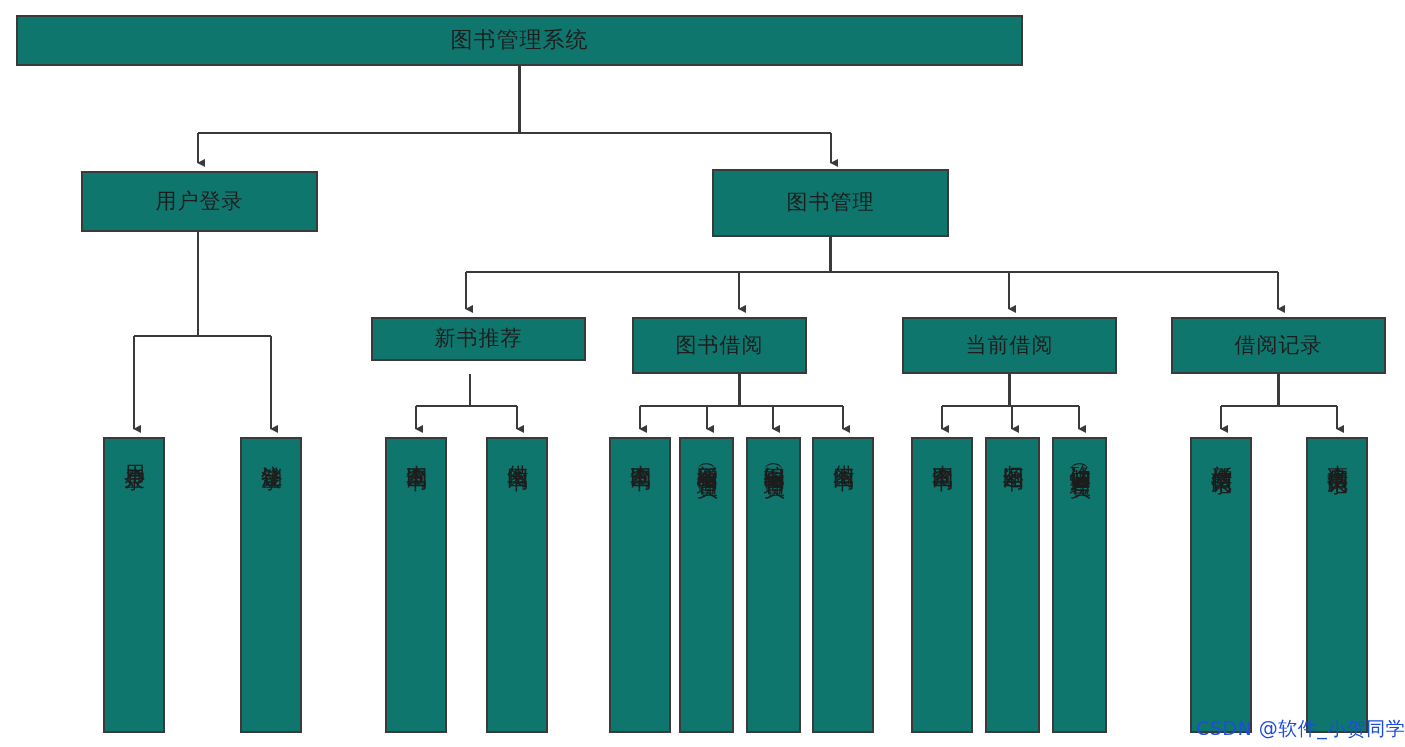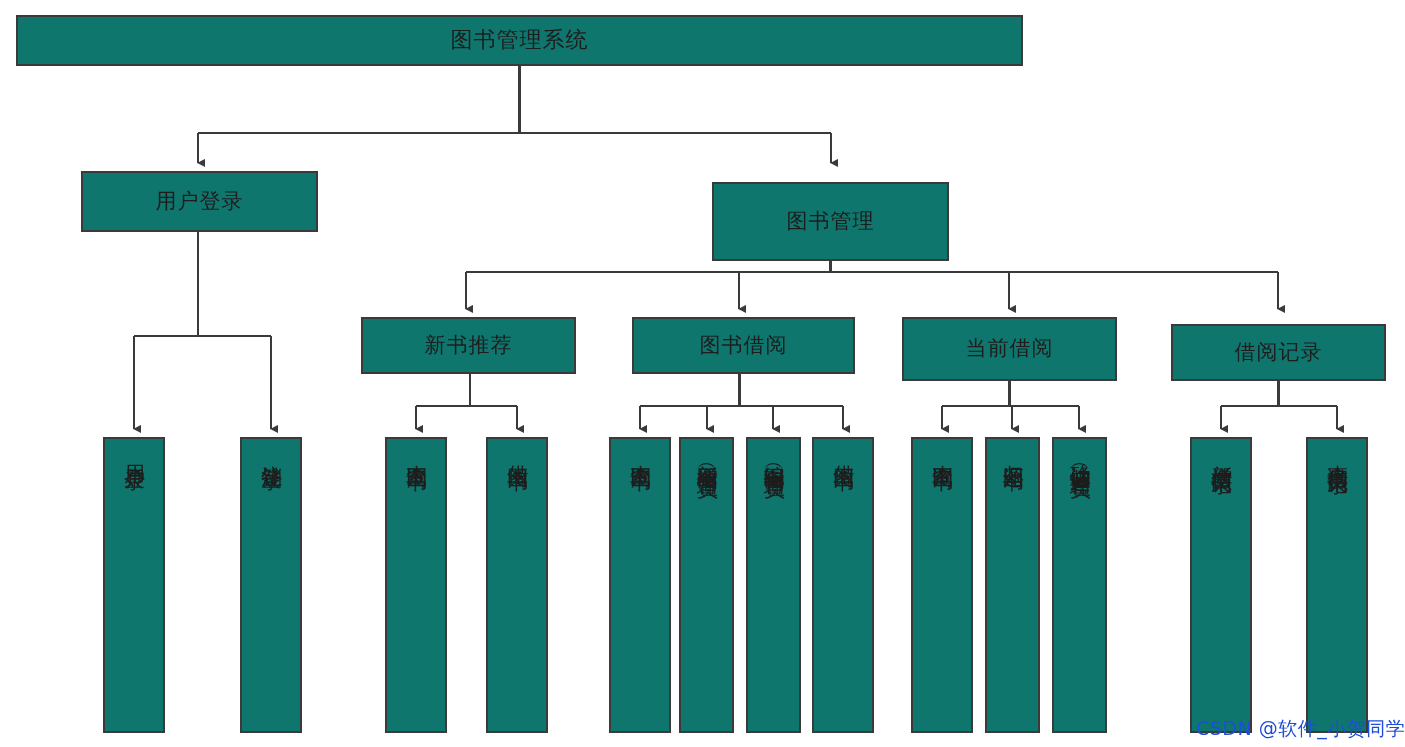--- a/index.html
+++ b/index.html
@@ -122,34 +122,34 @@
     </g>
   </svg>
 
   <div class="node horiz root" style="left:16px; top:15px; width:1007px; height:51px;">
     <span>图书管理系统</span>
   </div>
 
   <div class="node horiz" style="left:81px; top:171px; width:237px; height:61px;">
     <span>用户登录</span>
   </div>
-  <div class="node horiz" style="left:712px; top:182px; width:237px; height:79px;">
+  <div class="node horiz" style="left:712px; top:169px; width:237px; height:68px;">
     <span>图书管理</span>
   </div>
 
-  <div class="node horiz" style="left:361px; top:317px; width:215px; height:57px;">
+  <div class="node horiz" style="left:371px; top:317px; width:215px; height:44px;">
     <span>新书推荐</span>
   </div>
-  <div class="node horiz" style="left:632px; top:317px; width:223px; height:57px;">
+  <div class="node horiz" style="left:632px; top:317px; width:175px; height:57px;">
     <span>图书借阅</span>
   </div>
-  <div class="node horiz" style="left:902px; top:317px; width:215px; height:64px;">
+  <div class="node horiz" style="left:902px; top:317px; width:215px; height:57px;">
     <span>当前借阅</span>
   </div>
-  <div class="node horiz" style="left:1171px; top:317px; width:215px; height:57px;margin-top:7px;">
+  <div class="node horiz" style="left:1171px; top:317px; width:215px; height:57px;">
     <span>借阅记录</span>
   </div>
 
   <div class="node leaf" style="left:103px; top:437px; width:62px; height:296px;">
     <span class="vtext">用户登录</span>
   </div>
   <div class="node leaf" style="left:240px; top:437px; width:62px; height:296px;">
     <span class="vtext">注销登录</span>
   </div>
 

